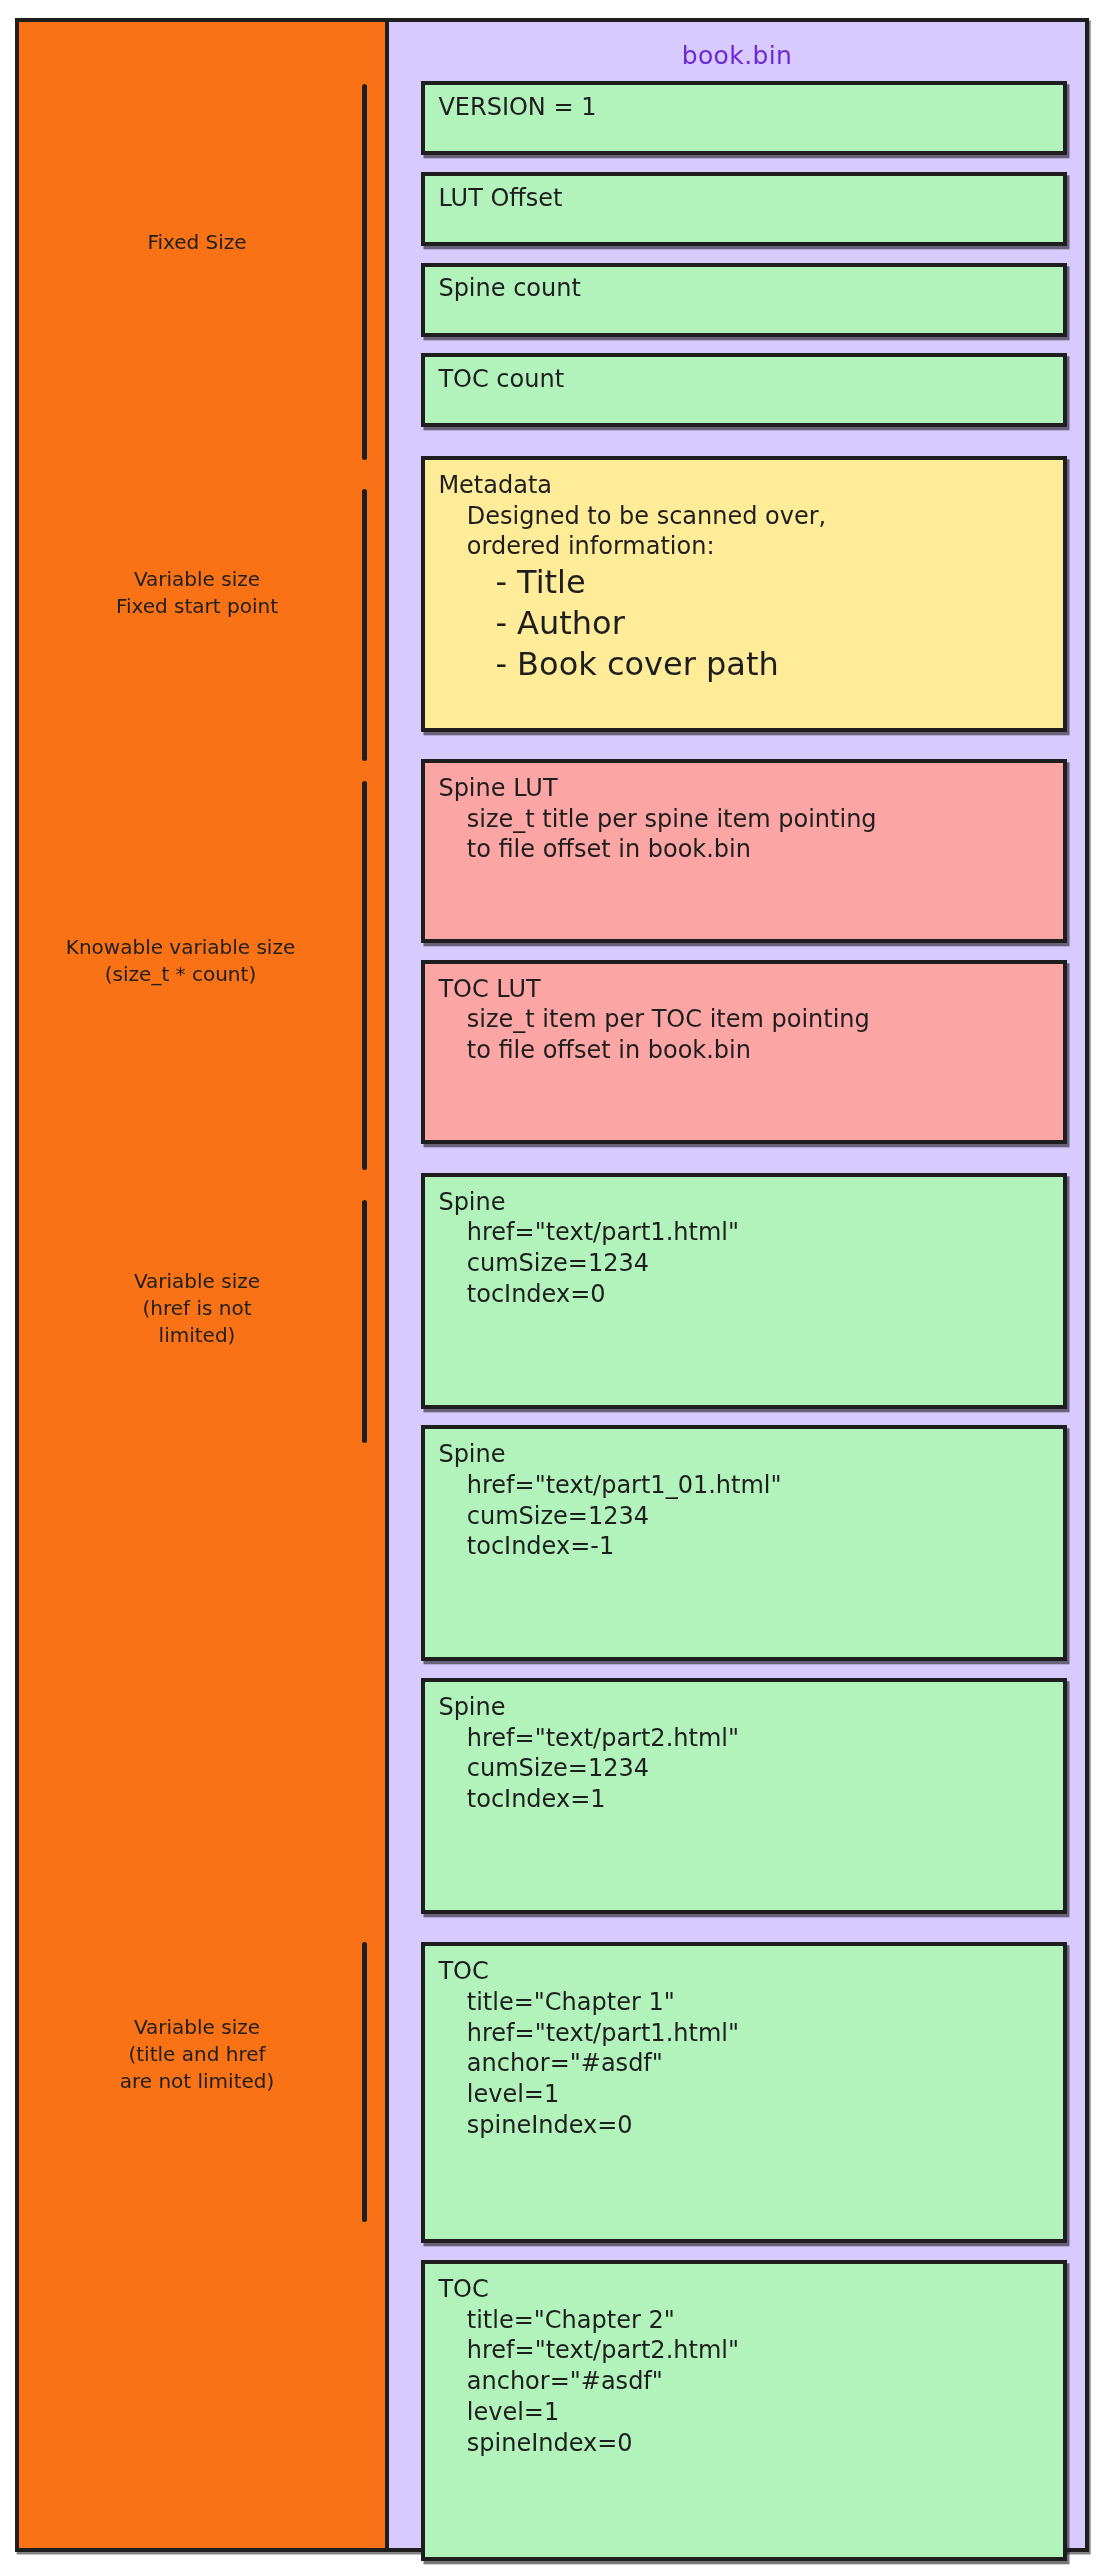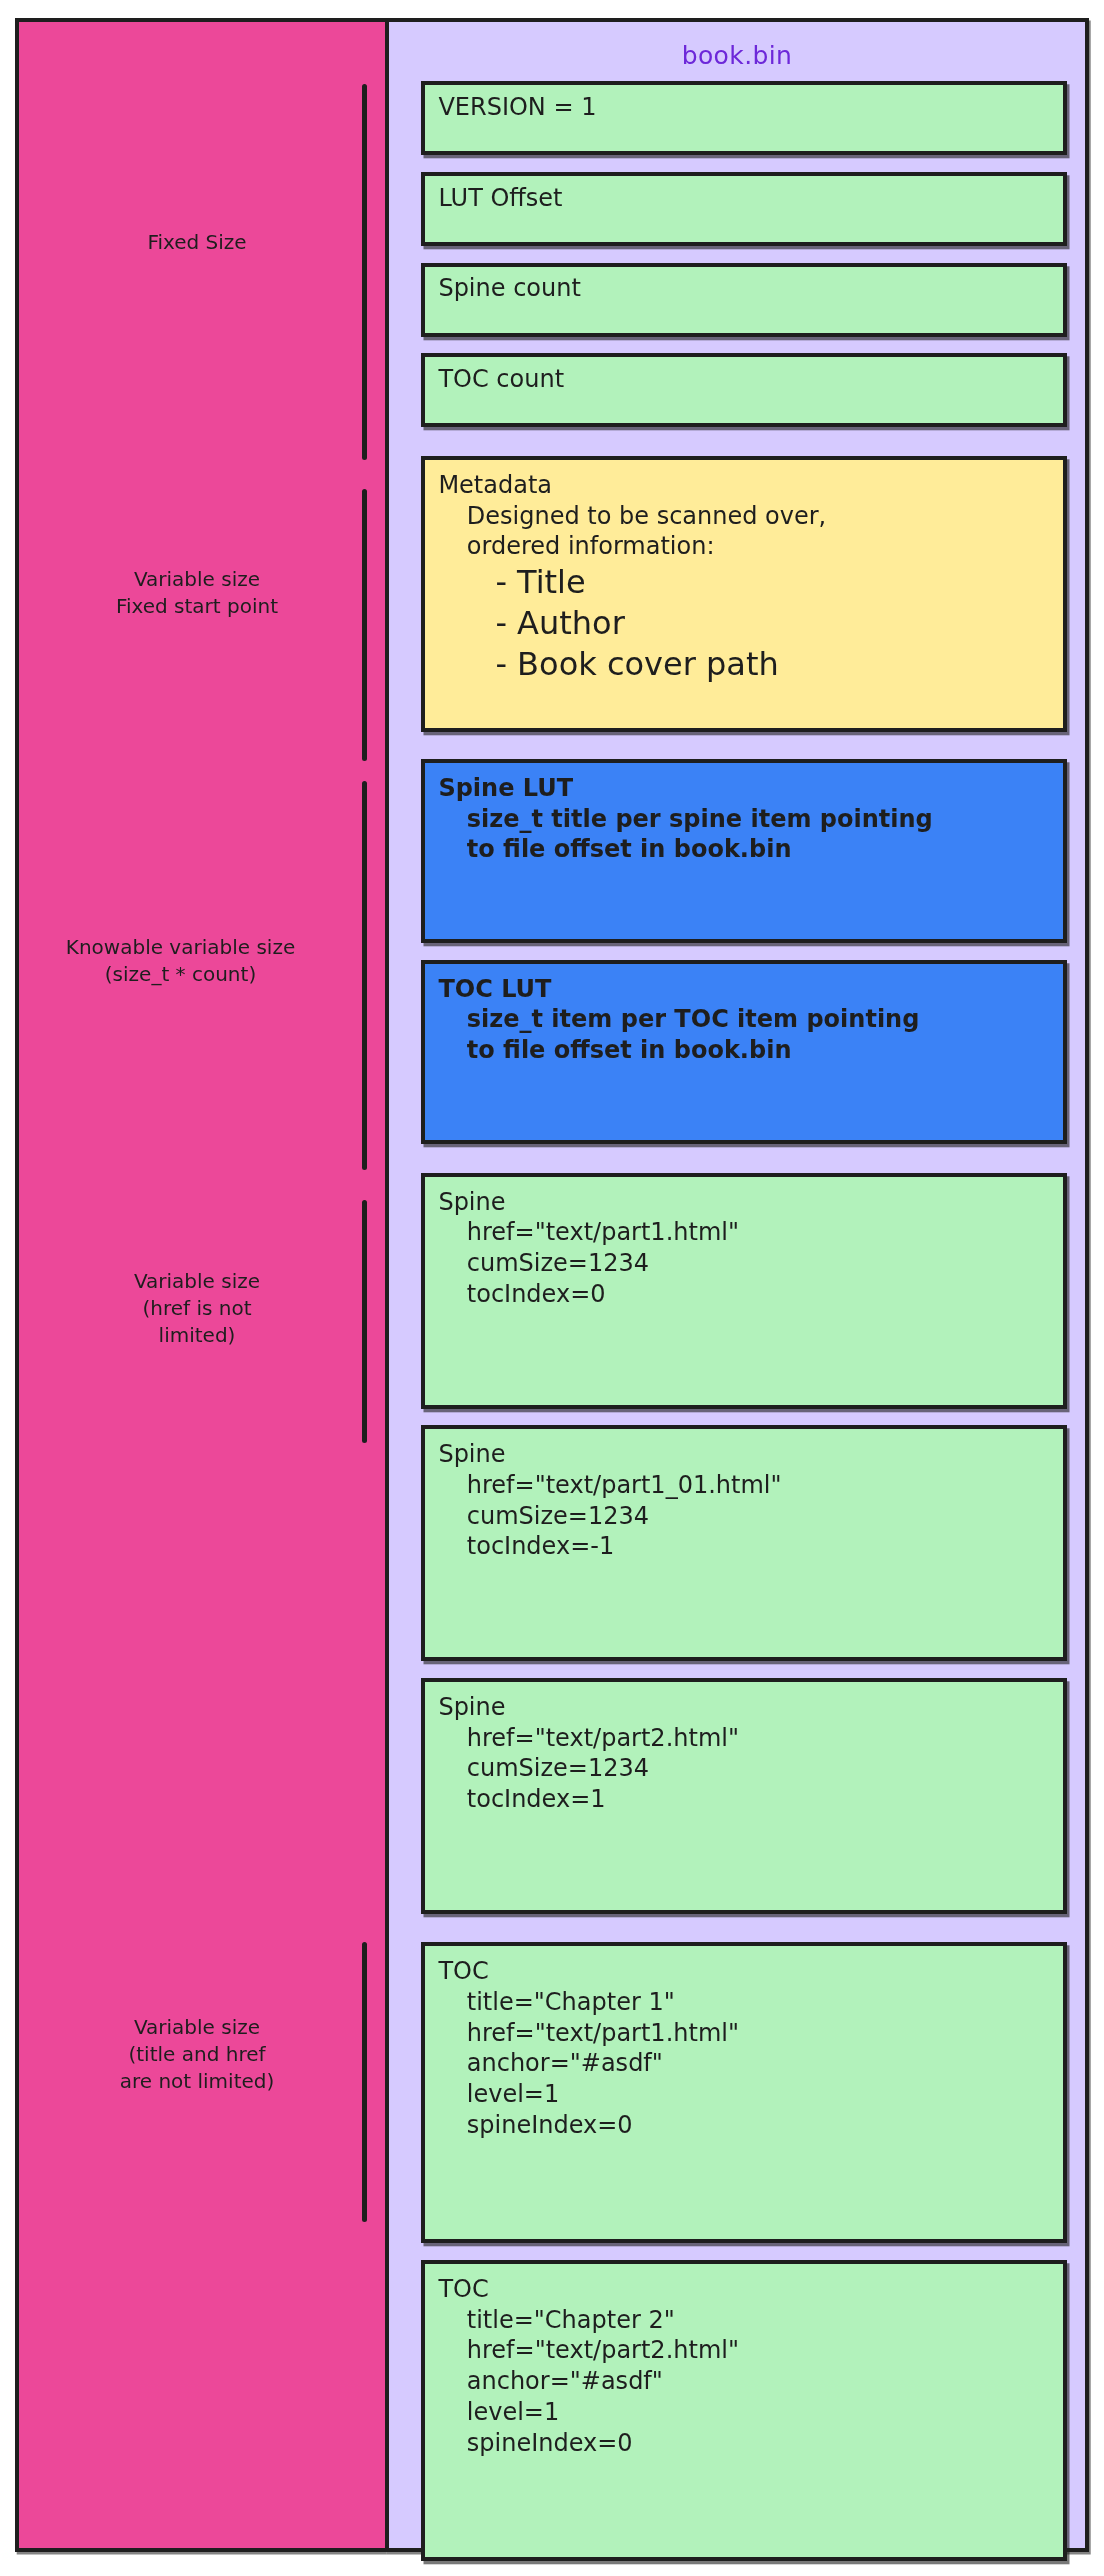--- a/index.html
+++ b/index.html
@@ -23,21 +23,21 @@
     width: 1074px;
     height: 2534px;
     box-sizing: border-box;
     display: flex;
     flex-direction: row;
   }
 
   .panel-left {
     position: relative;
     width: 370px;
-    background: #ec4899;
+    background: #f97316;
     border: 4.2px solid #1e1e1e;
     border-right: none;
     box-sizing: border-box;
     box-shadow: 1.7px 2.5px 0 rgba(30,30,30,0.55);
   }
 
   .panel-right {
     position: relative;
     flex: 1;
     background: #d6caff;
@@ -72,21 +72,21 @@
     box-sizing: border-box;
     border: 4.2px solid #1e1e1e;
     box-shadow: 2.5px 3.3px 0 rgba(30,30,30,0.6);
     padding: 10px 0 11.7px 13.4px;
     color: #1e1e1e;
     margin-bottom: 16.7px;
     line-height: 1.28;
   }
   .box.green  { background: #b2f2bb; }
   .box.yellow { background: #ffec99; }
-  .box.blue   { background: #3b82f6; font-weight: bold; }
+  .box.blue   { background: #fca5a5; }
 
   .box .title-line {
     font-size: 24px;
     white-space: pre;
   }
   .box .body-line {
     font-size: 24px;
     padding-left: 28.4px;
     white-space: pre;
   }

